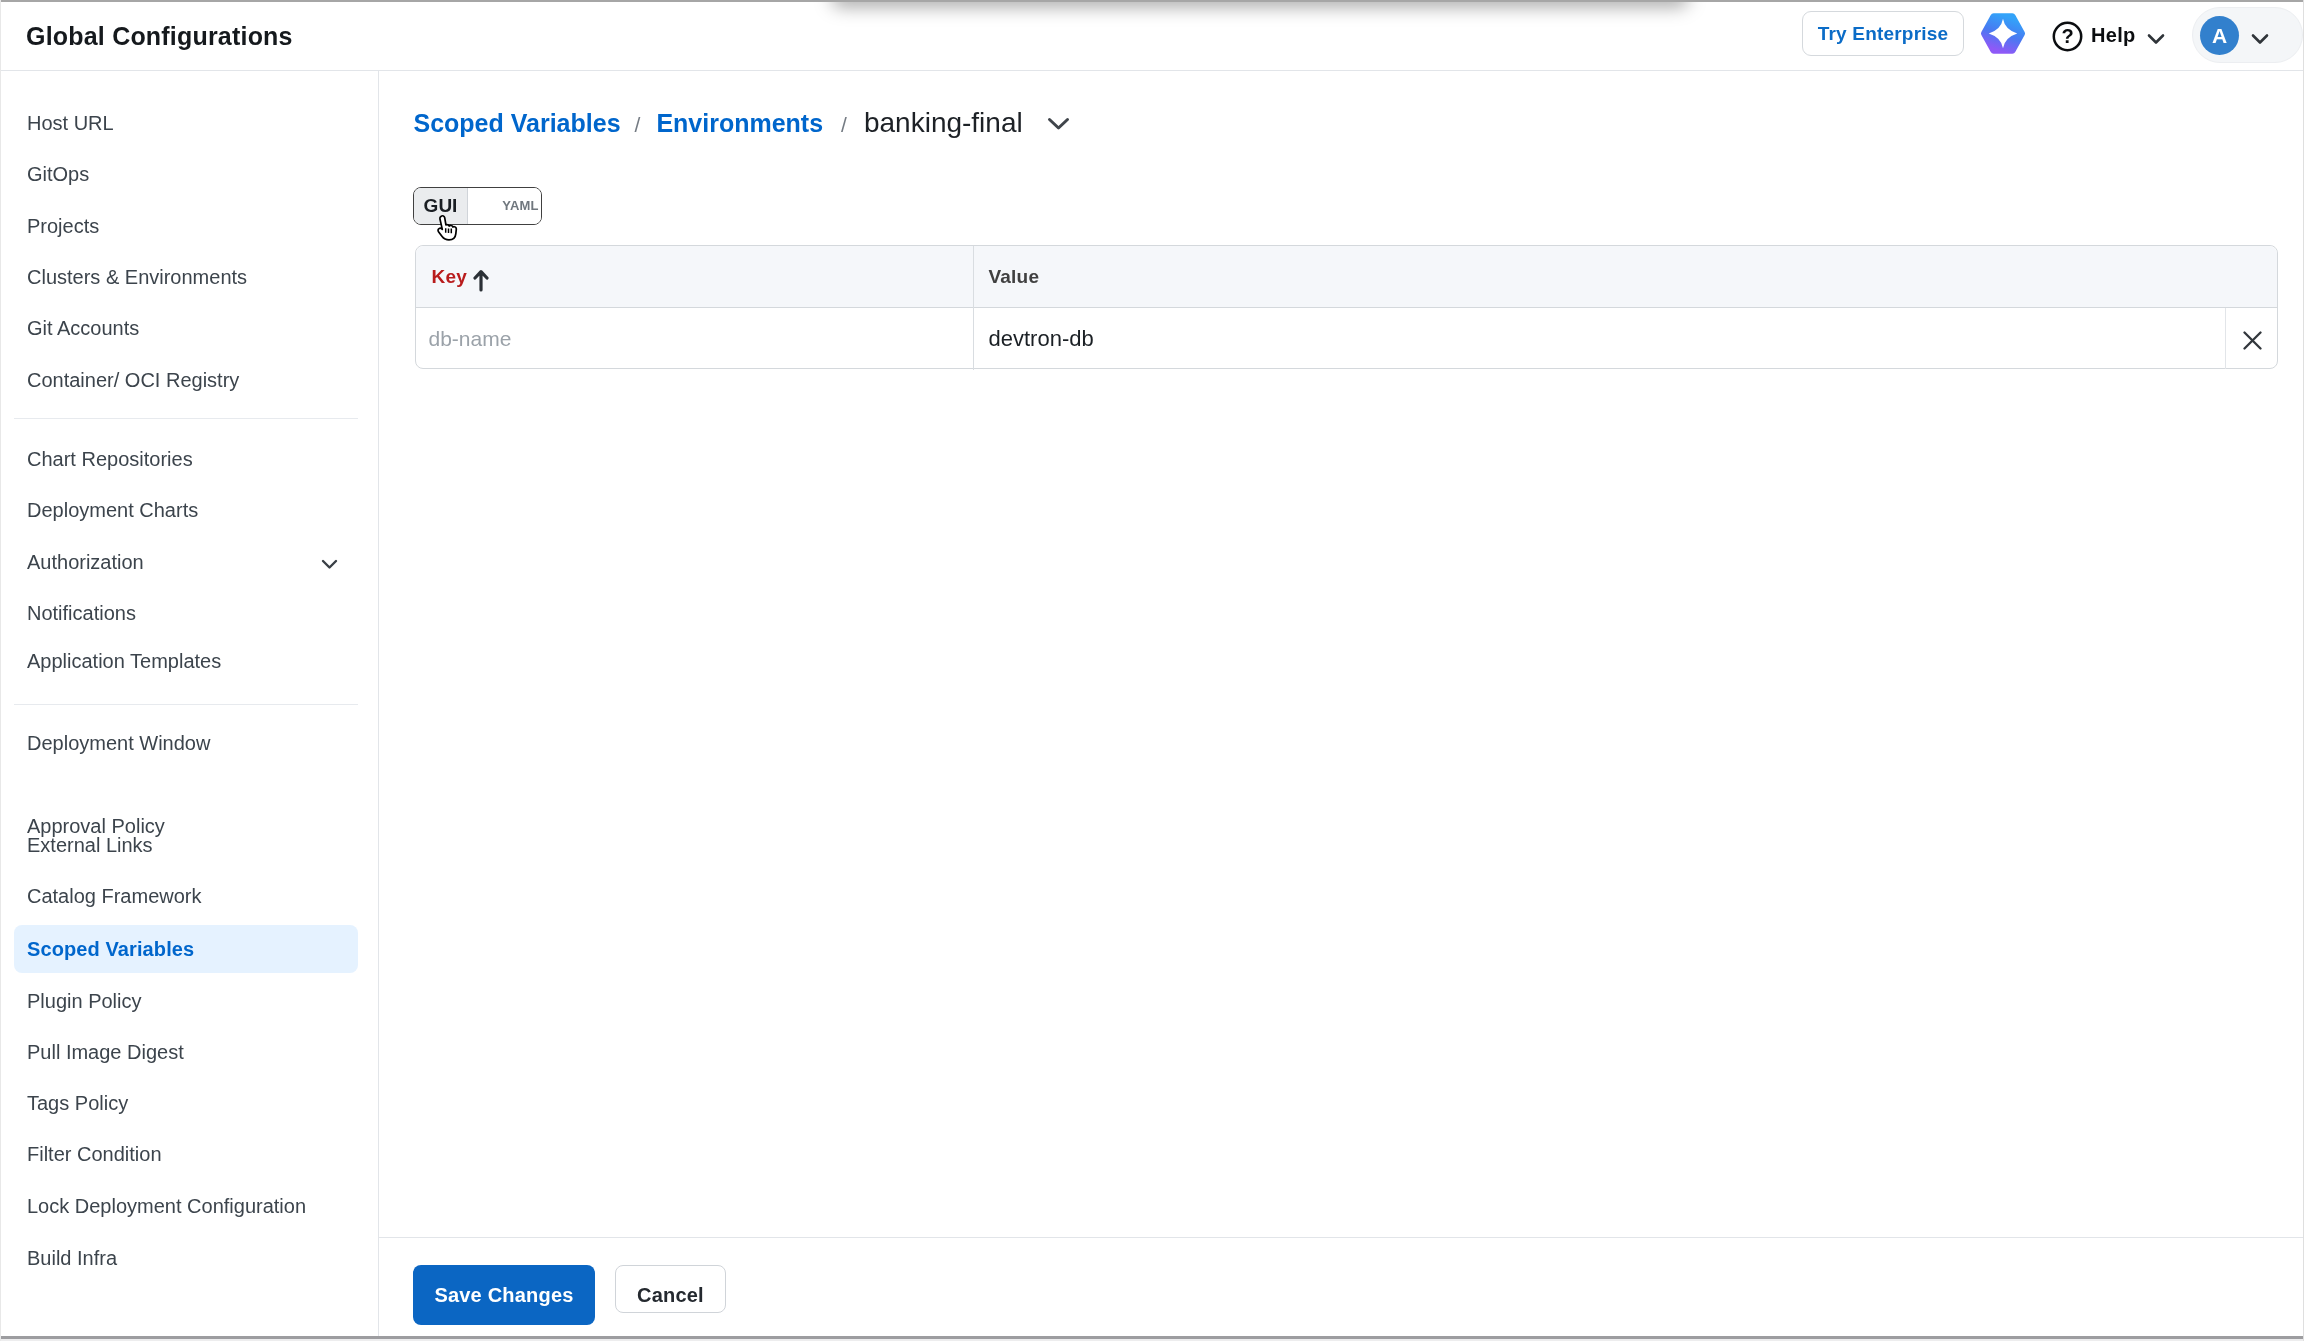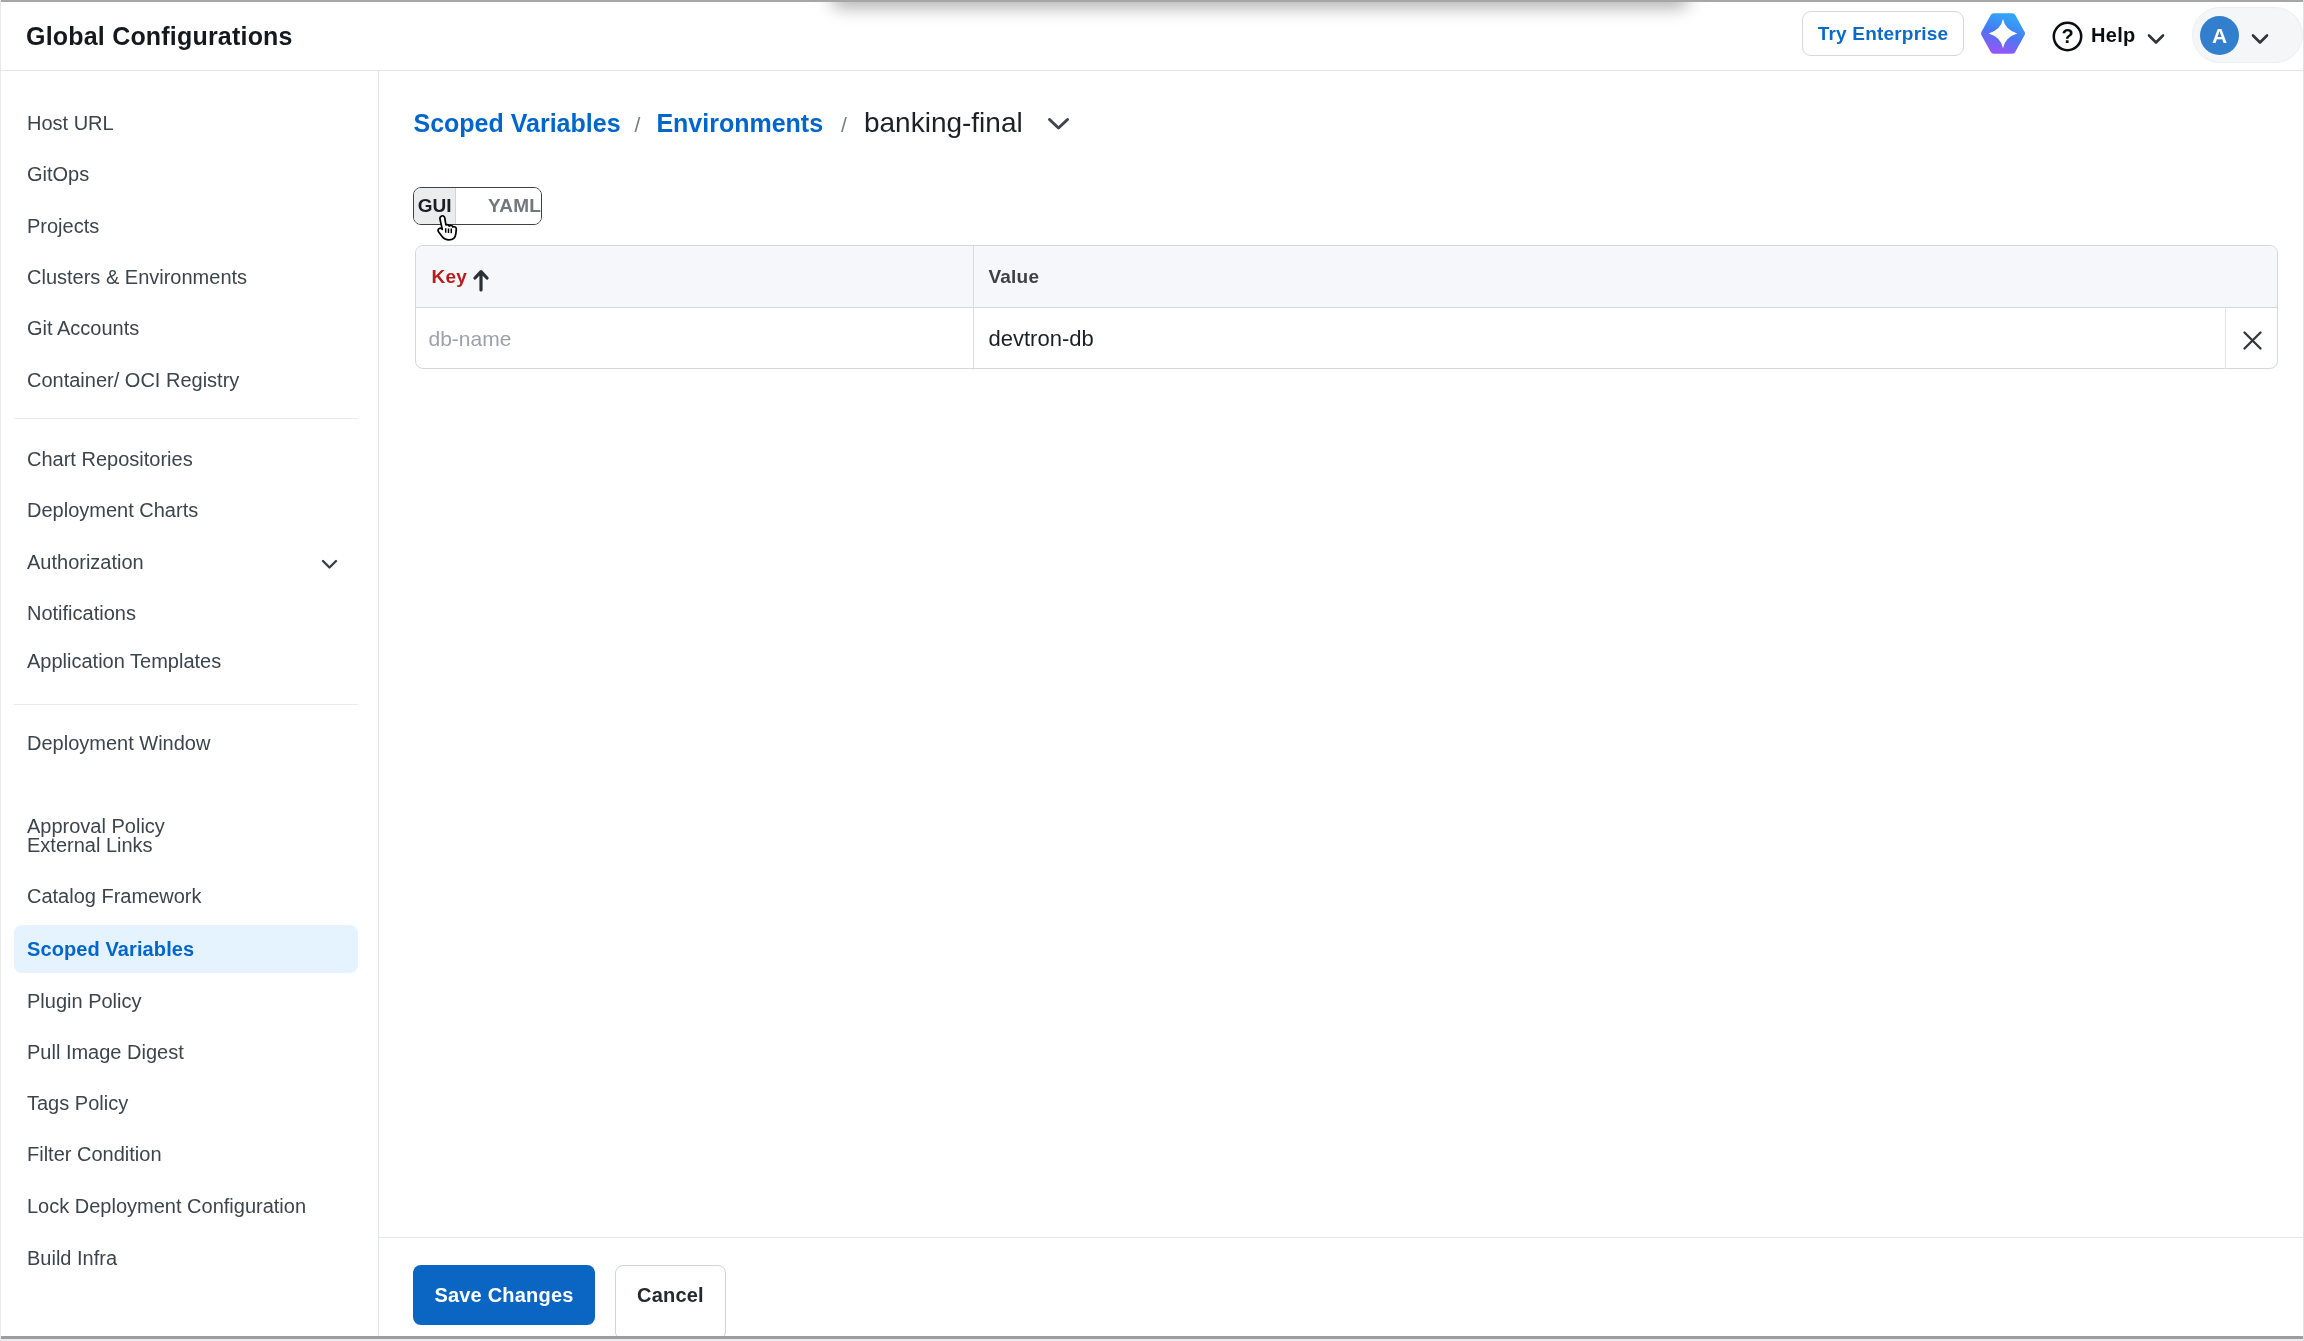--- a/index.html
+++ b/index.html
@@ -55,21 +55,21 @@
 #sep1 { margin:0 16px 0 14px; }
 #sep2 { margin:0 17px 0 18px; }
 #crumbname { color:#1d2126; font-size:28px; }
 #crumbchev { position:absolute; left:668px; top:46px; }
 
 
 #toggle { position:absolute; left:34px; top:116px; width:129px; height:38px; border:1px solid #404040;
   border-radius:8px; background:#fff; overflow:hidden; display:flex; }
 #tgui { width:54px; height:100%; background:#eaecee; border-right:1px solid #d0d4d9; color:#1a1e23;
   font-size:19px; font-weight:bold; text-align:center; line-height:36px; }
-#tyaml { flex:1; height:100%; background:#fff; color:#70777e; font-size:19px; font-weight:bold;
+#tyaml { flex:1; height:100%; background:#fff; color:#70777e; font-size:13px; font-weight:bold;
   text-align:center; line-height:36px; letter-spacing:0.2px;margin-left:32px; }
 #cursor { position:absolute; left:54px; top:143px; z-index:60; }
 
 
 #vtable { position:absolute; left:35.5px; top:174px; width:1863px; height:124px;
   border:1px solid #d4d8dc; border-radius:8px; background:#fff; }
 #thead { position:absolute; left:0; top:0; width:100%; height:62px; background:#f5f7fa;
   border-bottom:1px solid #d4d8dc; border-radius:8px 8px 0 0; }
 #thkey { position:absolute; left:16px; top:0; height:62px; line-height:62px; font-size:19px;
   font-weight:bold; color:#b91c1c; letter-spacing:0.2px; }
@@ -83,21 +83,21 @@
   color:#1b2025; }
 #coldiv2 { position:absolute; left:1809.5px; top:62px; width:1px; height:61px; background:#e2e5e9; }
 #xicon { position:absolute; left:1827px; top:85px; }
 
 
 #footer { position:absolute; left:0; top:1166px; width:1925px; height:104px; border-top:1px solid #e2e5e9;
   background:#fff; }
 #savebtn { position:absolute; left:34px; top:27px; width:182px; height:60px; border-radius:8px;
   background:#0b66c3; color:#fff; font-size:20px; font-weight:bold; letter-spacing:0.2px;
   text-align:center; line-height:60px; }
-#cancelbtn { position:absolute; left:236px; top:27px; width:111px; height:75px; border-radius:8px;
+#cancelbtn { position:absolute; left:236px; top:27px; width:111px; height:48px; border-radius:8px;
   background:#fff; border:1px solid #d0d4d9; color:#24292f; font-size:20px; font-weight:bold;
   letter-spacing:0.2px; text-align:center; line-height:58px; }
 </style>
 </head>
 <body>
 <div id="app">
   <div id="topshadow"></div>
   <div id="topline"></div>
   <div id="botline"></div>
   <div id="botpad"></div>

